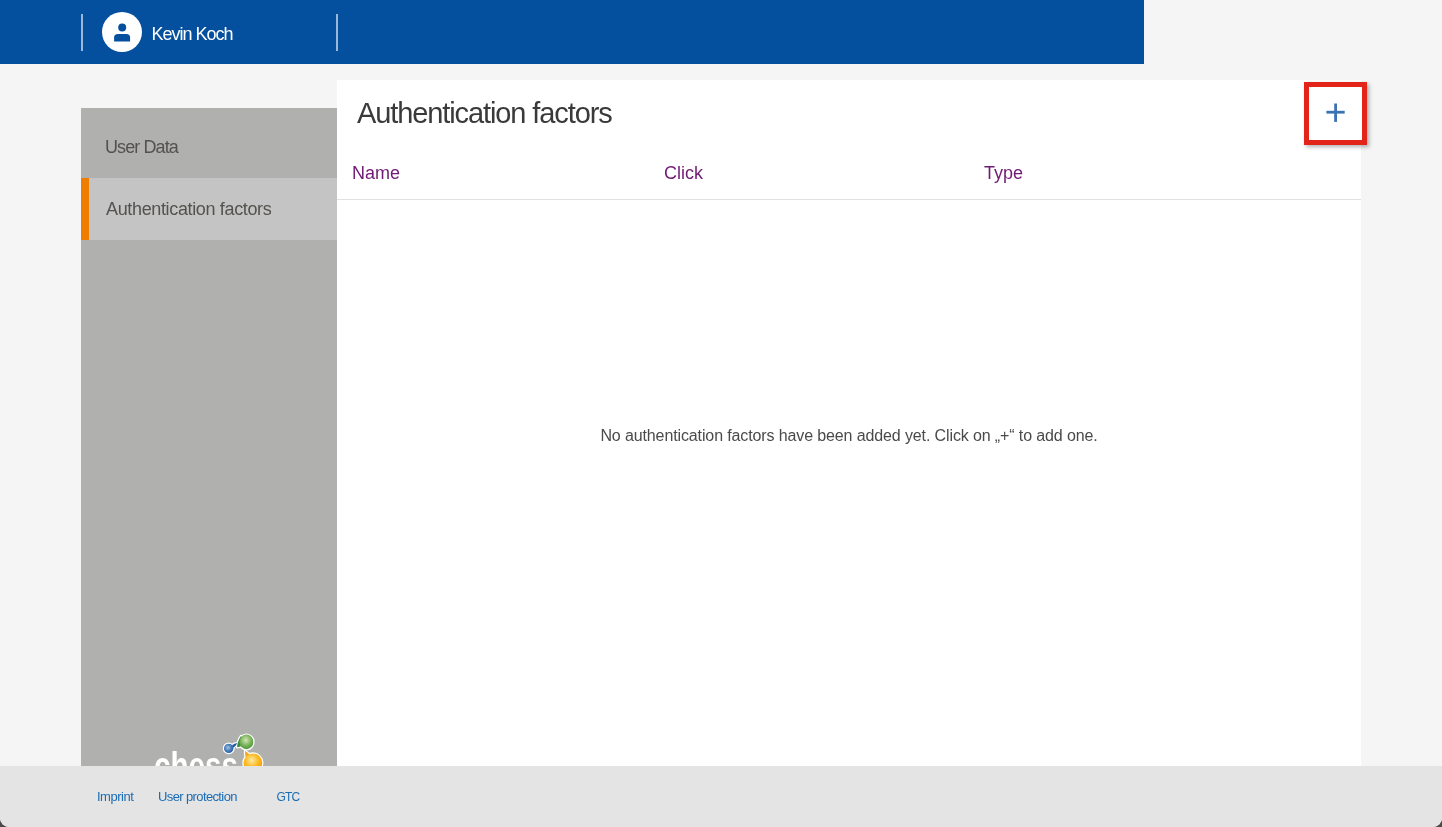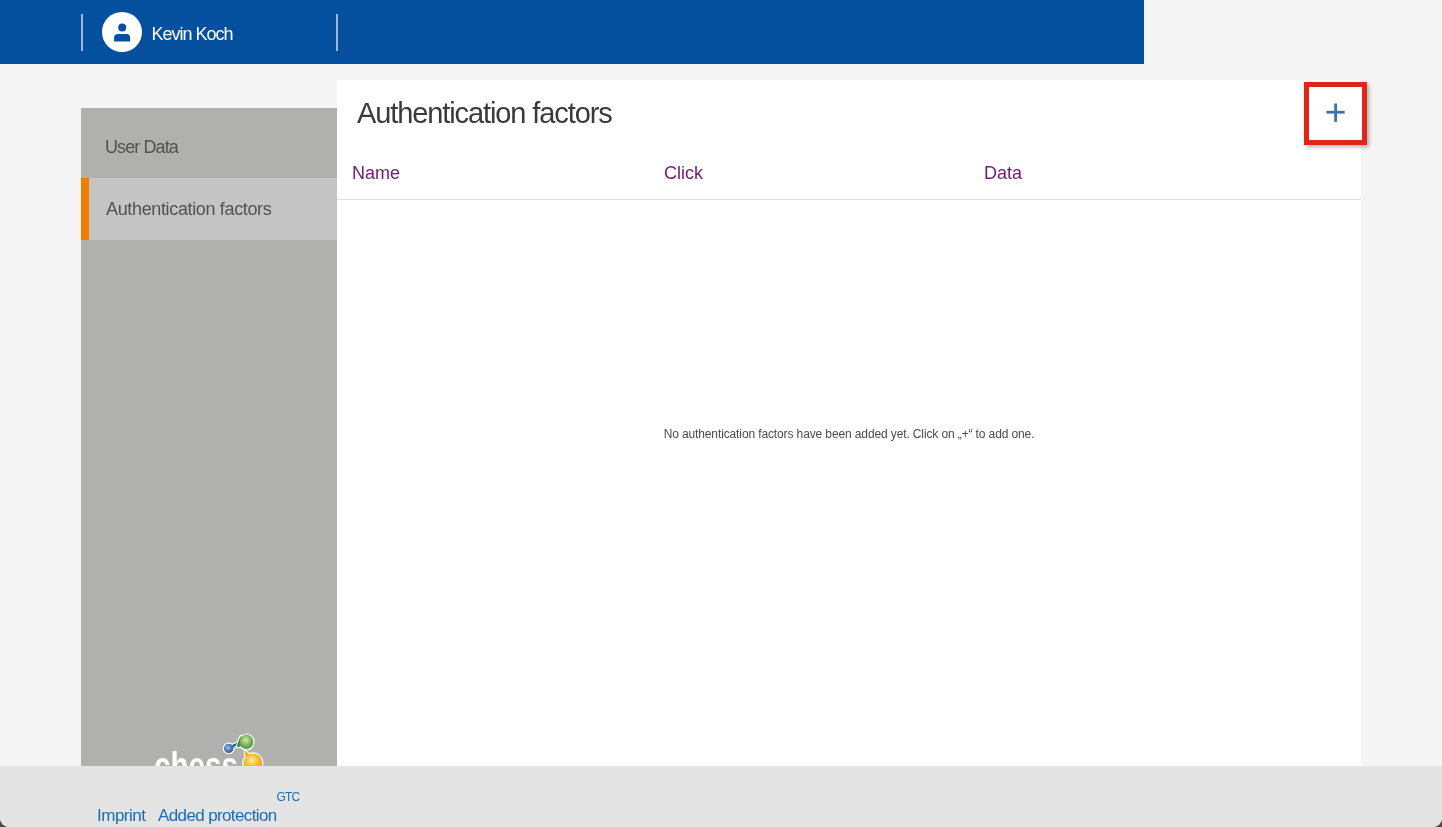--- a/index.html
+++ b/index.html
@@ -15,23 +15,23 @@
   .sitem .t{line-height:1;}
   .sitem .t{position:absolute;left:24px;top:22.2px;}
   .sitem.sel{background:#c4c4c4;border-left:8px solid #ee7d00;width:248px;}
   .sitem.sel .t{left:17px;}
   .logo{position:absolute;left:69px;top:618px;}
   .content{position:absolute;left:337px;top:80px;width:1024px;height:686px;background:#fff;}
   h1.title{position:absolute;left:20px;top:19.3px;margin:0;font-size:29px;font-weight:400;color:#3a3a3a;letter-spacing:-1.1px;line-height:1;}
   .plusbox{position:absolute;left:967px;top:2px;width:53px;height:53px;border:5px solid #e22419;background:#fff;box-shadow:2px 2px 4px rgba(0,0,0,0.3);}
   .thead{position:absolute;font-size:18px;color:#701a75;line-height:1;}
   .hline{position:absolute;left:0;top:119px;width:1024px;height:1px;background:#e1e1e1;}
-  .msg{position:absolute;left:0;top:348.1px;width:1024px;text-align:center;font-size:12px;color:#4a4a4a;line-height:1;letter-spacing:-0.12px;}
+  .msg{position:absolute;left:0;top:348.1px;width:1024px;text-align:center;font-size:16px;color:#4a4a4a;line-height:1;letter-spacing:-0.12px;}
   .footer{position:absolute;left:0;top:766px;width:1442px;height:61px;background:#e4e4e4;}
-  .footer a{color:#1a6cb4;text-decoration:none;font-size:17px;position:absolute;top:41px;line-height:1;}
+  .footer a{color:#1a6cb4;text-decoration:none;font-size:13px;position:absolute;top:24px;line-height:1;}
 </style>
 </head>
 <body>
 <div class="app">
   <div class="header">
     <div class="hsep" style="left:81px"></div>
     <div class="hsep" style="left:336px"></div>
     <div class="avatar">
       <svg width="40" height="40" viewBox="0 0 40 40">
         <circle cx="20" cy="20" r="20" fill="#ffffff"></circle>
@@ -91,22 +91,22 @@
     <div class="plusbox">
       <svg width="53" height="53" viewBox="0 0 53 53">
         <g stroke="#3b72b1" stroke-width="2.8">
           <line x1="17.4" y1="25.2" x2="35.7" y2="25.2"></line>
           <line x1="26.6" y1="16.5" x2="26.6" y2="34.9"></line>
         </g>
       </svg>
     </div>
     <div class="thead" style="left:15px;top:84.3px">Name</div>
     <div class="thead" style="left:327px;top:84.3px">Click</div>
-    <div class="thead" style="left:647px;top:84.3px">Data</div>
+    <div class="thead" style="left:647px;top:84.3px">Type</div>
     <div class="hline"></div>
     <div class="msg">No authentication factors have been added yet. Click on „+“ to add one.</div>
   </div>
   <div class="footer">
     <a style="left:97px;letter-spacing:-0.49px">Imprint</a>
-    <a style="left:158px;letter-spacing:-0.62px">Added protection</a>
+    <a style="left:158px;letter-spacing:-0.62px">User protection</a>
     <a style="left:276.5px;font-size:12px;letter-spacing:-0.8px;top:24.6px">GTC</a>
   </div>
 </div>
 
 </body></html>

